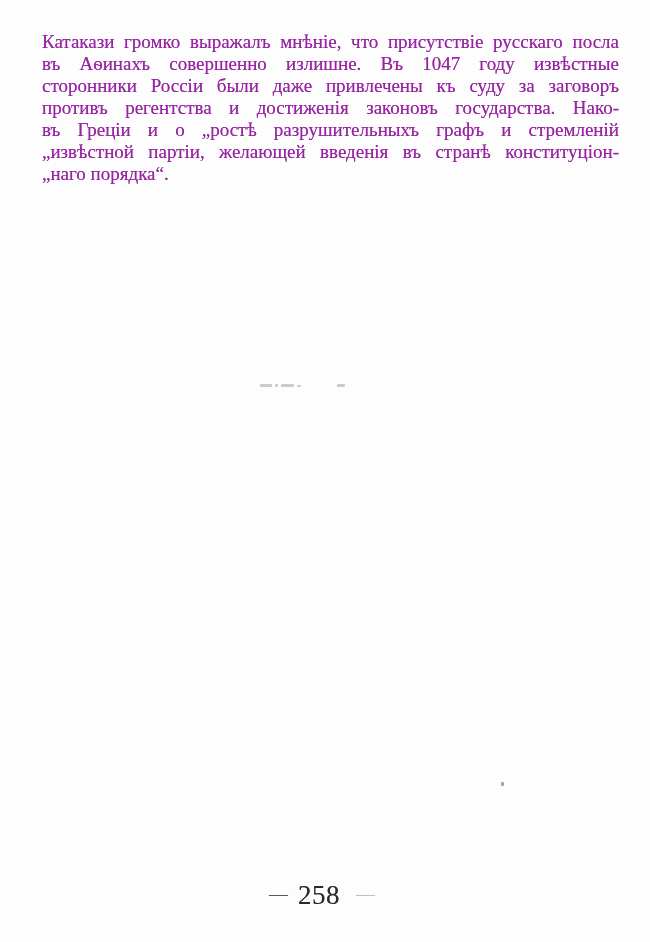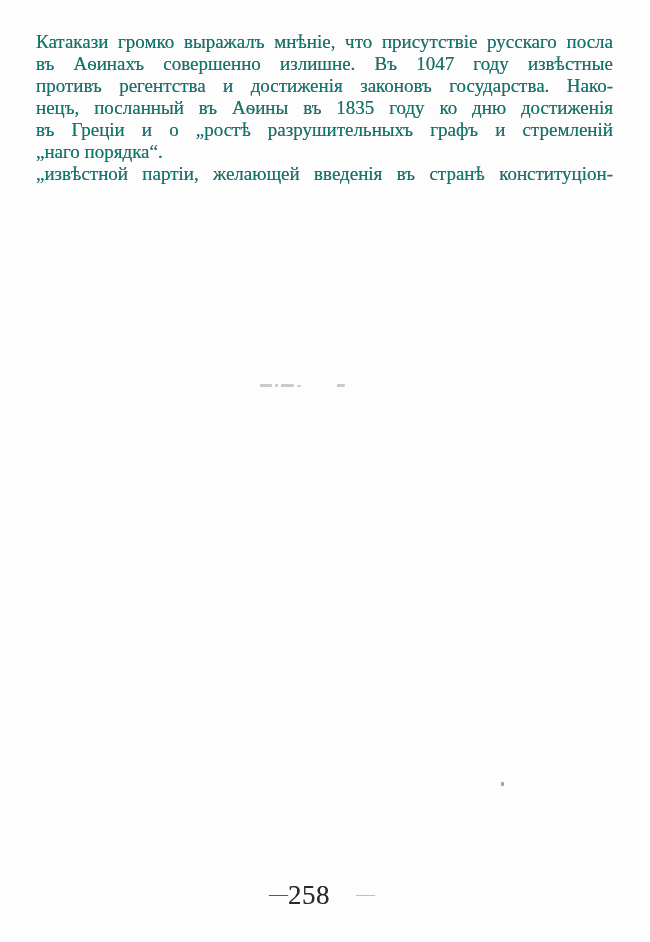--- a/index.html
+++ b/index.html
@@ -13,26 +13,26 @@
     position: relative;
     overflow: hidden;
     font-family: "Liberation Serif", "DejaVu Serif", serif;
   }
   .page {
     position: absolute;
     inset: 0;
   }
   .paragraph {
     position: absolute;
-    left: 36px;
+    left: 42px;
     top: 31px;
     width: 577px;
     font-size: 19px;
     line-height: 22px;
-    color: #0f766e;
+    color: #a21caf;
     text-shadow: 0 0 0.4px rgba(30,30,30,0.55);
   }
   .line {
     text-align: justify;
     text-align-last: justify;
     text-justify: inter-word;
   }
   .line.last {
     text-align: left;
     text-align-last: left;
@@ -69,21 +69,21 @@
     position: absolute;
     left: 269px;
     top: 6px;
     font-size: 19px;
     line-height: 19px;
     color: #4f4f4f;
     letter-spacing: 0;
   }
   .footer .page-number {
     position: absolute;
-    left: 288px;
+    left: 298px;
     top: 4px;
     width: 42px;
     text-align: center;
     font-size: 27px;
     line-height: 27px;
     color: #2a2a2a;
     letter-spacing: 0.5px;
     text-shadow: 0 0 0.4px rgba(30,30,30,0.5);
   }
   .footer .dash-right {
@@ -97,25 +97,25 @@
   }
 </style>
 </head>
 <body>
 
 <div class="page">
 
   <div class="paragraph">
     <div class="line">Катакази громко выражалъ мнѣніе, что присутствіе русскаго посла</div>
     <div class="line">въ Аѳинахъ совершенно излишне. Въ 1047 году извѣстные</div>
+    <div class="line">сторонники Россіи были даже привлечены къ суду за заговоръ</div>
     <div class="line">противъ регентства и достиженія законовъ государства. Нако-</div>
-    <div class="line">нецъ, посланный въ Аѳины въ 1835 году ко дню достиженія</div>
     <div class="line">въ Греціи и о „ростѣ разрушительныхъ графъ и стремленій</div>
+    <div class="line">„извѣстной партіи, желающей введенія въ странѣ конституціон-</div>
     <div class="line last">„наго порядка“.</div>
-    <div class="line">„извѣстной партіи, желающей введенія въ странѣ конституціон-</div>
   </div>
 
   <div class="smudge s1"></div>
   <div class="smudge s2"></div>
   <div class="smudge s3"></div>
   <div class="smudge s4"></div>
   <div class="smudge s5"></div>
   <div class="speck"></div>
 
   <div class="footer">

